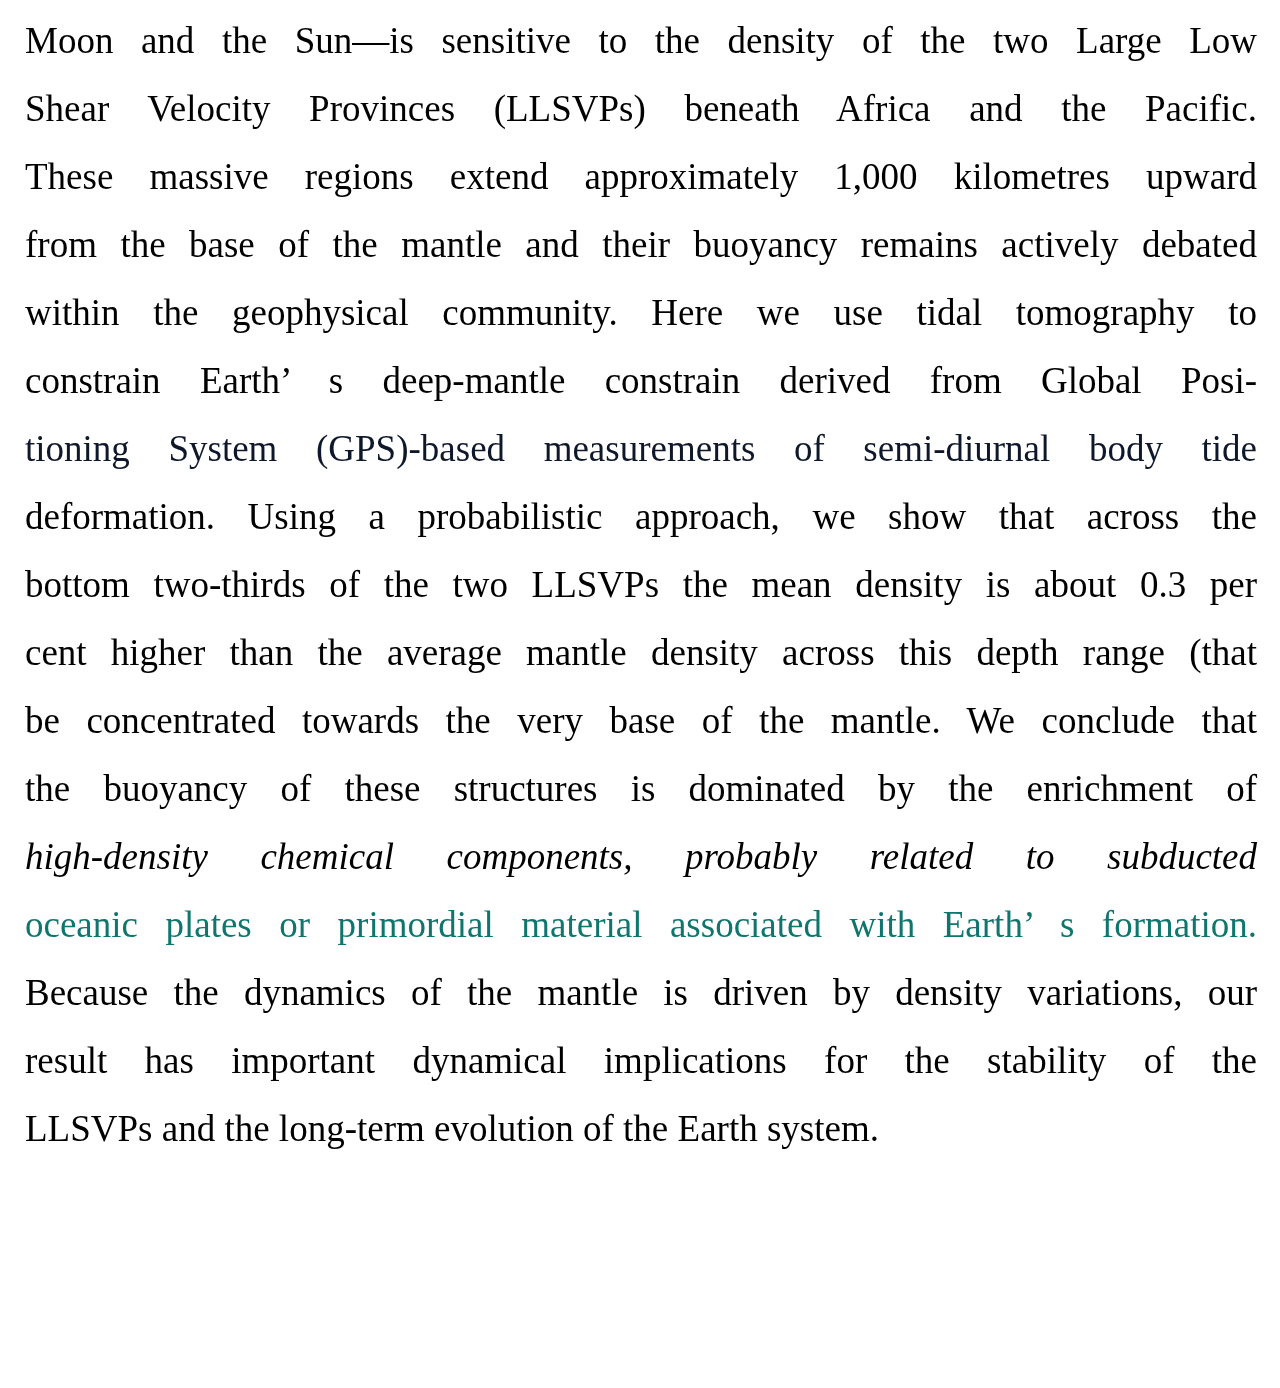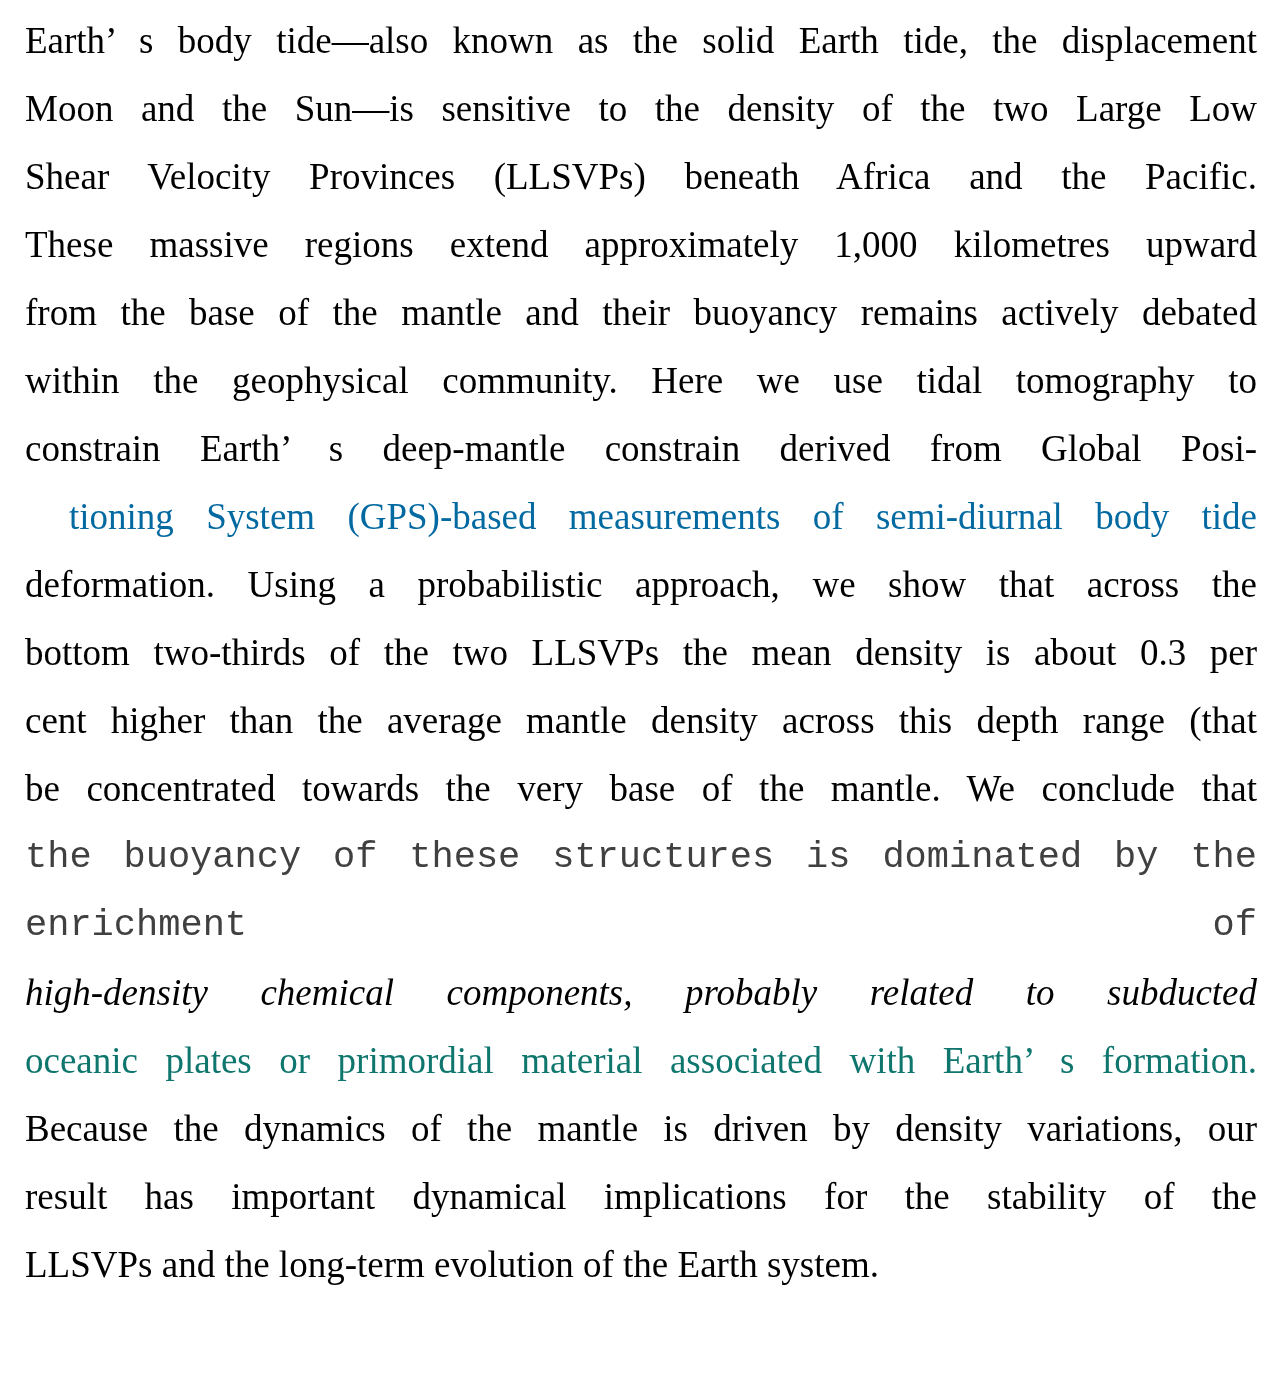--- a/index.html
+++ b/index.html
@@ -34,32 +34,31 @@
   .line.last {
     text-align-last: left;
     -moz-text-align-last: left;
   }
 </style>
 </head>
 <body style="background: rgb(255, 255, 255);">
 
 <div class="page">
   <div class="paragraph">
-    <div class="line" style="color: rgb(0, 0, 0);">Earth’ s body tide—also known as the solid Earth tide, the displacement</div>
     <div class="line" style="color: rgb(0, 0, 0);">Moon and the Sun—is sensitive to the density of the two Large Low</div>
     <div class="line" style="color: rgb(0, 0, 0);">Shear Velocity Provinces (LLSVPs) beneath Africa and the Pacific.</div>
     <div class="line" style="color: rgb(0, 0, 0);">These massive regions extend approximately 1,000 kilometres upward</div>
     <div class="line" style="color: rgb(0, 0, 0);">from the base of the mantle and their buoyancy remains actively debated</div>
     <div class="line" style="color: rgb(0, 0, 0);">within the geophysical community. Here we use tidal tomography to</div>
     <div class="line" style="color: rgb(0, 0, 0);">constrain Earth’ s deep-mantle constrain derived from Global Posi-</div>
-    <div class="line" style="color: #0369a1; margin-left: 44px;">tioning System (GPS)-based measurements of semi-diurnal body tide</div>
+    <div class="line" style="color: #0f172a;">tioning System (GPS)-based measurements of semi-diurnal body tide</div>
     <div class="line" style="color: rgb(0, 0, 0);">deformation. Using a probabilistic approach, we show that across the</div>
     <div class="line" style="color: rgb(0, 0, 0);">bottom two-thirds of the two LLSVPs the mean density is about 0.3 per</div>
     <div class="line" style="color: rgb(0, 0, 0);">cent higher than the average mantle density across this depth range (that</div>
     <div class="line" style="color: rgb(0, 0, 0);">be concentrated towards the very base of the mantle. We conclude that</div>
-    <div class="line" style="color: #404040; font-family: Liberation Mono, monospace;">the buoyancy of these structures is dominated by the enrichment of</div>
+    <div class="line" style="color: #000000;">the buoyancy of these structures is dominated by the enrichment of</div>
     <div class="line" style="color: rgb(0, 0, 0); font-style: italic;">high-density chemical components, probably related to subducted</div>
     <div class="line" style="color: #0f766e;">oceanic plates or primordial material associated with Earth’ s formation.</div>
     <div class="line" style="color: rgb(0, 0, 0);">Because the dynamics of the mantle is driven by density variations, our</div>
     <div class="line" style="color: rgb(0, 0, 0);">result has important dynamical implications for the stability of the</div>
     <div class="line last" style="color: rgb(0, 0, 0);">LLSVPs and the long-term evolution of the Earth system.</div>
   </div>
 </div>
 
 </body></html>

